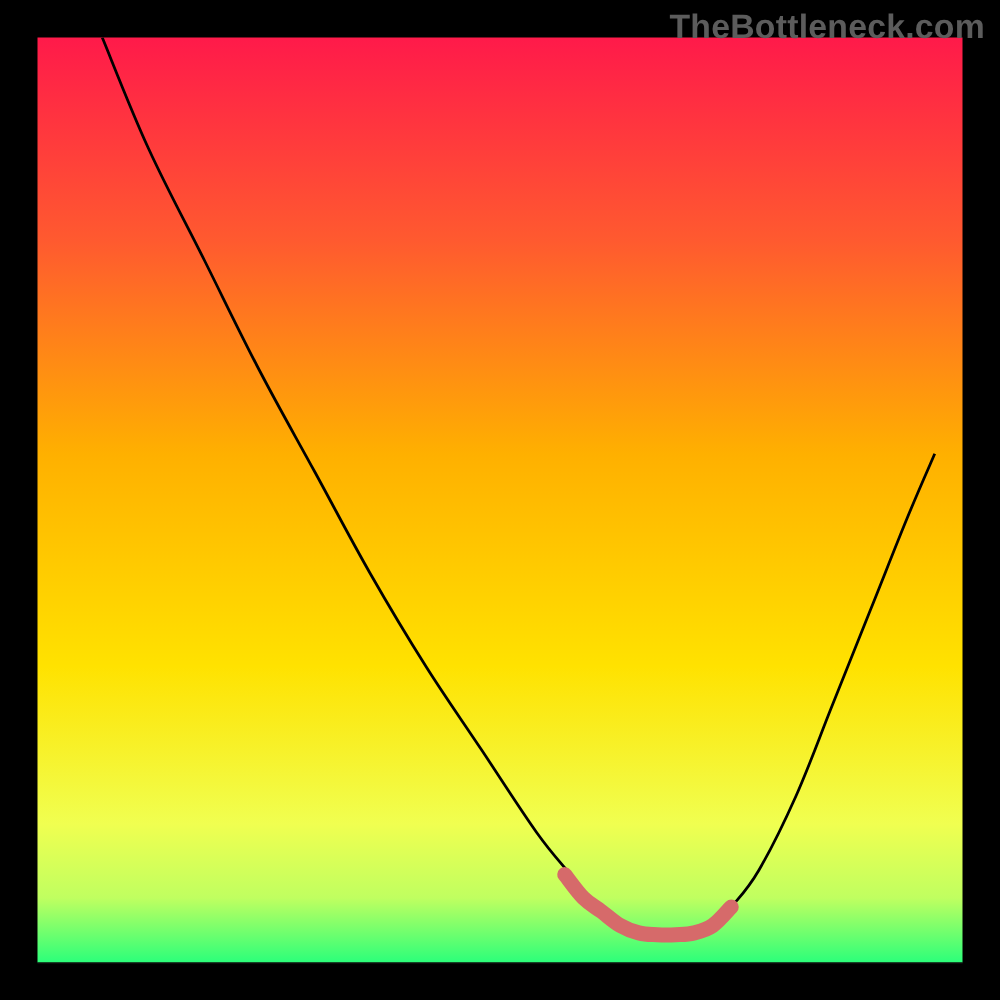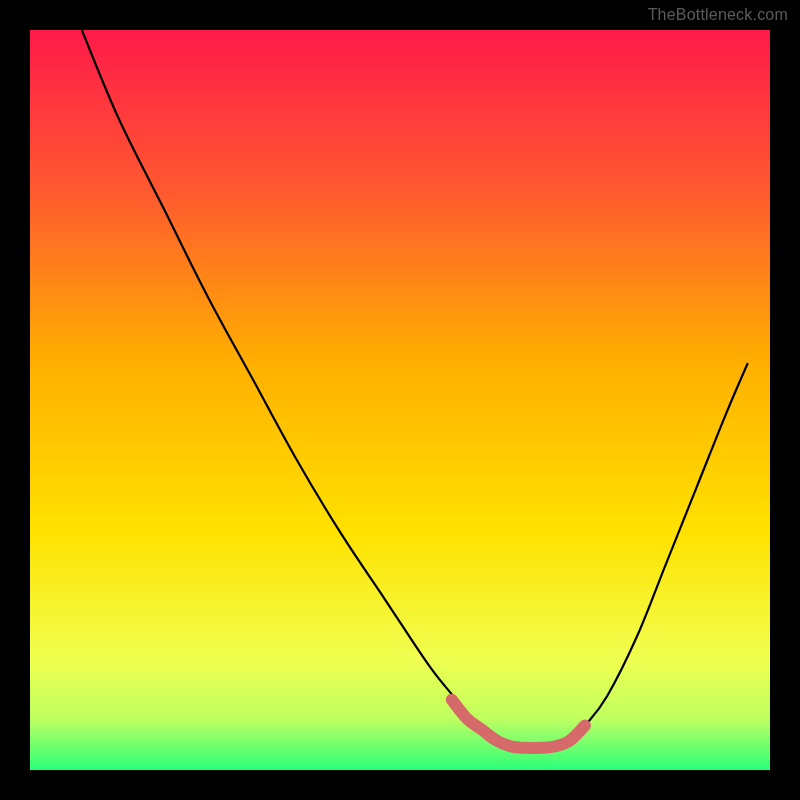--- a/index.html
+++ b/index.html
@@ -14,22 +14,22 @@
   .frame {
     position: relative;
     width: 800px;
     height: 800px;
     background: #000;
   }
   .watermark {
     position: absolute;
     top: 6px;
     right: 12px;
-    font-size: 16px;
-    font-weight: 400;
+    font-size: 27px;
+    font-weight: 700;
     color: #5c5c5c;
     letter-spacing: 0.2px;
     z-index: 10;
     user-select: none;
   }
   svg {
     position: absolute;
     top: 0;
     left: 0;
   }

